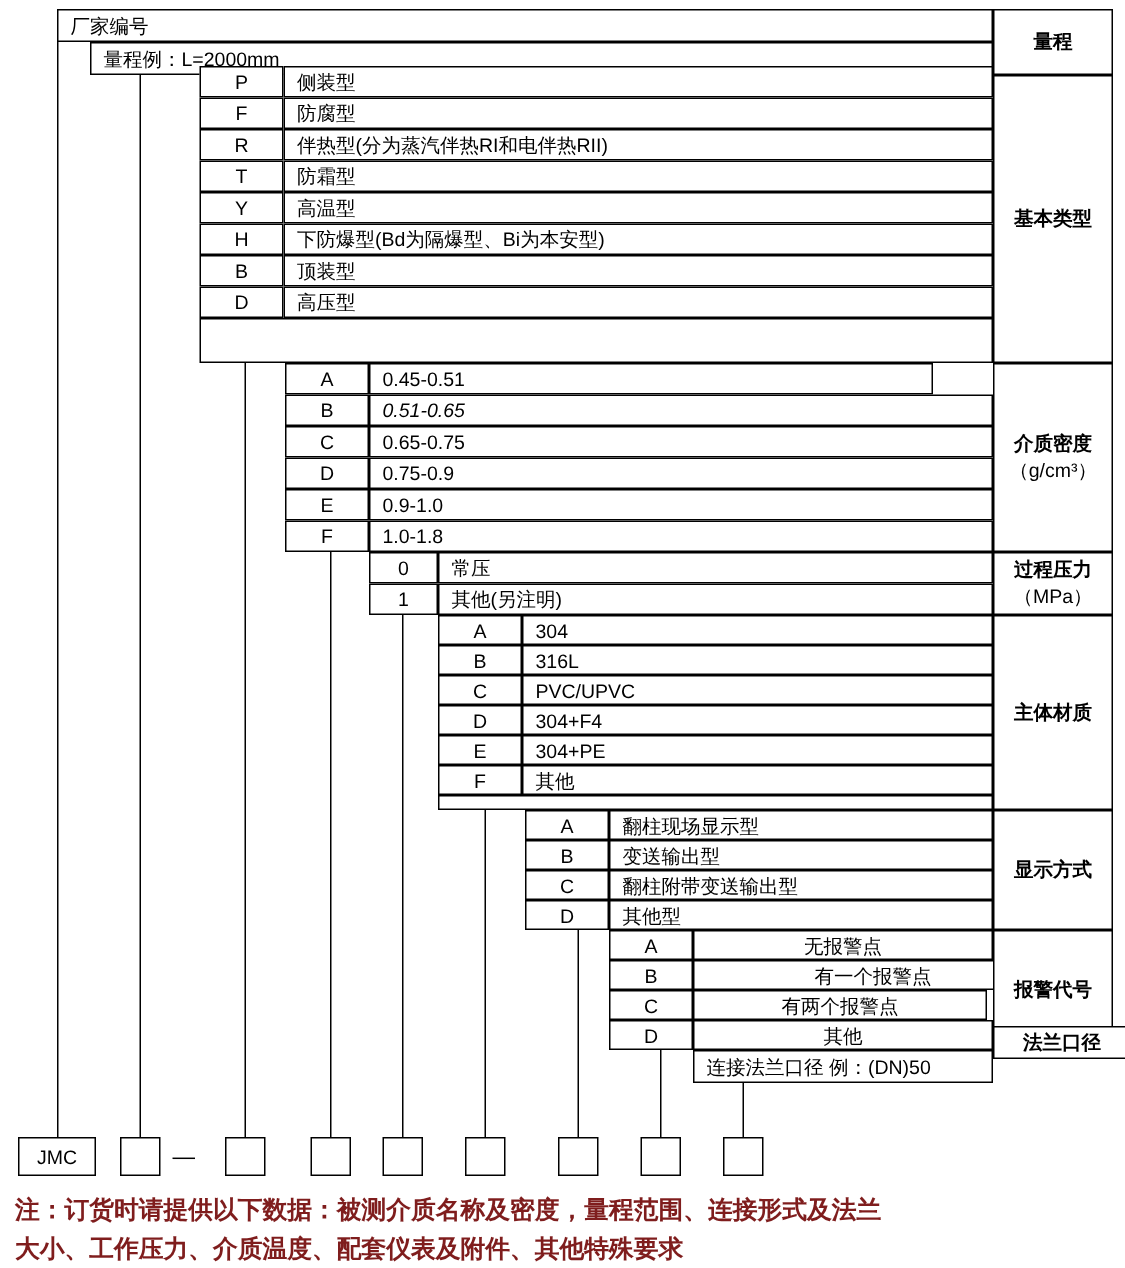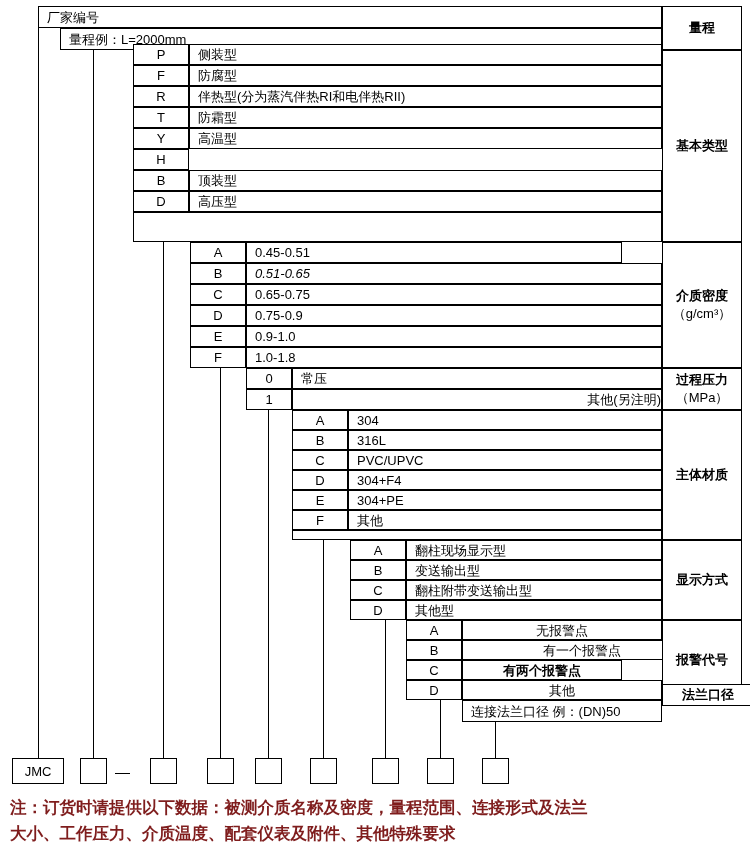--- a/index.html
+++ b/index.html
@@ -116,20 +116,23 @@
   <div class="box code" style="left:133px;top:128px;width:56px;height:21px;">
       <span>Y</span>
     </div>
   <div class="box desc" style="left:189px;top:128px;width:473px;height:21px;">
       <span>高温型</span>
     </div>
 
   <div class="box code" style="left:133px;top:149px;width:56px;height:21px;">
       <span>H</span>
     </div>
+  <div class="box desc" style="left:189px;top:149px;width:473px;height:21px;">
+      <span>下防爆型(Bd为隔爆型、Bi为本安型)</span>
+    </div>
 
   <div class="box code" style="left:133px;top:170px;width:56px;height:21px;">
       <span>B</span>
     </div>
   <div class="box desc" style="left:189px;top:170px;width:473px;height:21px;">
       <span>顶装型</span>
     </div>
 
   <div class="box code" style="left:133px;top:191px;width:56px;height:21px;">
       <span>D</span>
@@ -194,21 +197,21 @@
   <div class="box code" style="left:246px;top:368px;width:46px;height:21px;">
       <span>0</span>
     </div>
   <div class="box desc" style="left:292px;top:368px;width:370px;height:21px;">
       <span>常压</span>
     </div>
 
   <div class="box code" style="left:246px;top:389px;width:46px;height:21px;">
       <span>1</span>
     </div>
-  <div class="box desc" style="left:292px;top:389px;width:370px;height:21px;justify-content:flex-end;">
+  <div class="box desc" style="left:292px;top:389px;width:370px;height:21px;">
       <span>其他(另注明)</span>
     </div>
 
   <div class="box rowlabel" style="left:662px;top:368px;width:80px;height:42px;">
     <span>过程压力</span>
     <span class="plain">（MPa）</span>
   </div>
 
   <div class="box code" style="left:292px;top:410px;width:56px;height:20px;">
       <span>A</span>
@@ -300,21 +303,21 @@
   <div class="box code" style="left:406px;top:640px;width:56px;height:20px;">
       <span>B</span>
     </div>
   <div class="box code" style="left:462px;top:640px;width:240px;height:20px;">
       <span>有一个报警点</span>
     </div>
 
   <div class="box code" style="left:406px;top:660px;width:56px;height:20px;">
       <span>C</span>
     </div>
-  <div class="box code" style="left:462px;top:660px;width:160px;height:20px;font-weight:bold;">
+  <div class="box code" style="left:462px;top:660px;width:196px;height:20px;">
       <span>有两个报警点</span>
     </div>
 
   <div class="box code" style="left:406px;top:680px;width:56px;height:20px;">
       <span>D</span>
     </div>
   <div class="box code" style="left:462px;top:680px;width:200px;height:20px;">
       <span>其他</span>
     </div>
 

